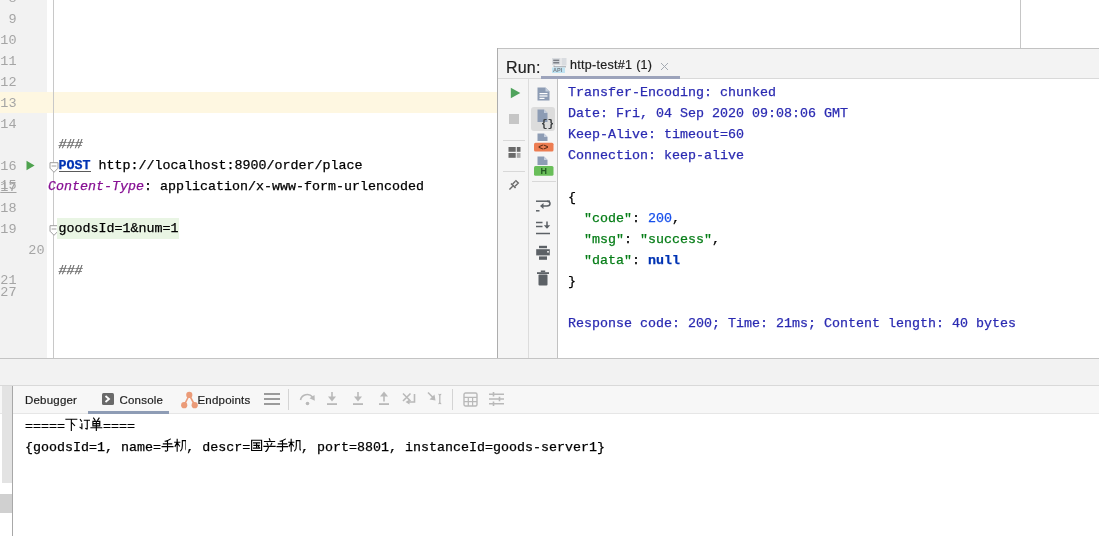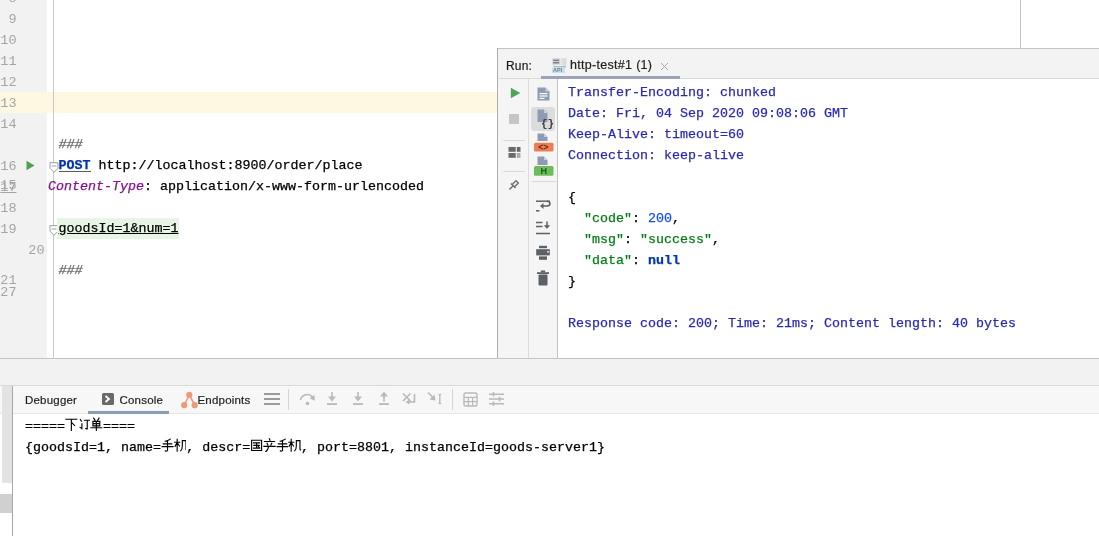--- a/index.html
+++ b/index.html
@@ -51,33 +51,33 @@
     <path d="M1,0.7 H9 V6.2 L5,10.3 L1,6.2 Z" fill="#ffffff" stroke="#9e9e9e" stroke-width="1"></path>
     <line x1="2.6" y1="4" x2="7.4" y2="4" stroke="#9e9e9e" stroke-width="1"></line>
   </svg>
 
   <div class="abs" style="left:57px;top:217.5px;width:122px;height:21px;background:#e9f5e4;"></div>
 
   <div class="abs mono" style="left:58.5px;top:133.5px;color:#666;font-style:italic;">###</div>
   <div class="abs" style="left:59px;top:170.6px;width:32px;height:1.3px;background:#5a5a5a;"></div>
   <div class="abs mono" style="left:58.5px;top:154.5px;color:#000;"><span style="color:#0033b3;font-weight:bold;">POST</span> http://localhost:8900/order/place</div>
   <div class="abs mono" style="left:48px;top:175.5px;color:#000;"><span style="color:#871094;font-style:italic;">Content-Type</span>: application/x-www-form-urlencoded</div>
-  <div class="abs mono" style="left:58.5px;top:217.5px;color:#000;text-decoration:underline;">goodsId=1&amp;num=1</div>
+  <div class="abs mono" style="left:58.5px;top:217.5px;color:#000;">goodsId=1&amp;num=1</div>
   <div class="abs mono" style="left:58.5px;top:259.5px;color:#666;font-style:italic;">###</div>
 
   <div class="abs" style="left:1020px;top:0;width:1px;height:48px;background:#c6c6c6;"></div>
 </div>
 
 <div class="abs" id="run" style="left:496.5px;top:48px;width:602.5px;height:310px;">
 
   <div class="abs" style="left:0;top:0;width:602.5px;height:1px;background:#c2c2c2;"></div>
   <div class="abs" style="left:0;top:0;width:1.5px;height:310px;background:#adadad;"></div>
 
   <div class="abs" style="left:1.5px;top:1px;width:601px;height:28.5px;background:#f3f3f3;border-bottom:1px solid #d9d9d9;"></div>
-  <div class="abs ui" style="left:9.5px;top:11px;font-size:12px;">Run:</div>
+  <div class="abs ui" style="left:9.5px;top:11px;font-size:16px;">Run:</div>
 
   <svg class="abs" style="left:54px;top:9px;" width="16" height="16" viewBox="0 0 16 16">
     <rect x="1" y="1" width="8.5" height="7" fill="#d9dce0"></rect>
     <rect x="2.2" y="2.6" width="6" height="1.5" fill="#7a7e85"></rect>
     <rect x="2.2" y="5" width="6" height="1.5" fill="#7a7e85"></rect>
     <rect x="10.5" y="1" width="5" height="7.5" fill="#d9dce0"></rect>
     <path d="M3,8.5 V9.8 H15" stroke="#9aa0a8" stroke-width="1" fill="none"></path>
     <rect x="1" y="10.5" width="13" height="5.5" fill="#bfe3f2"></rect>
     <text x="2" y="15.3" font-family="Liberation Sans,sans-serif" font-size="5.5" font-weight="bold" fill="#7a7e85">API</text>
   </svg>

